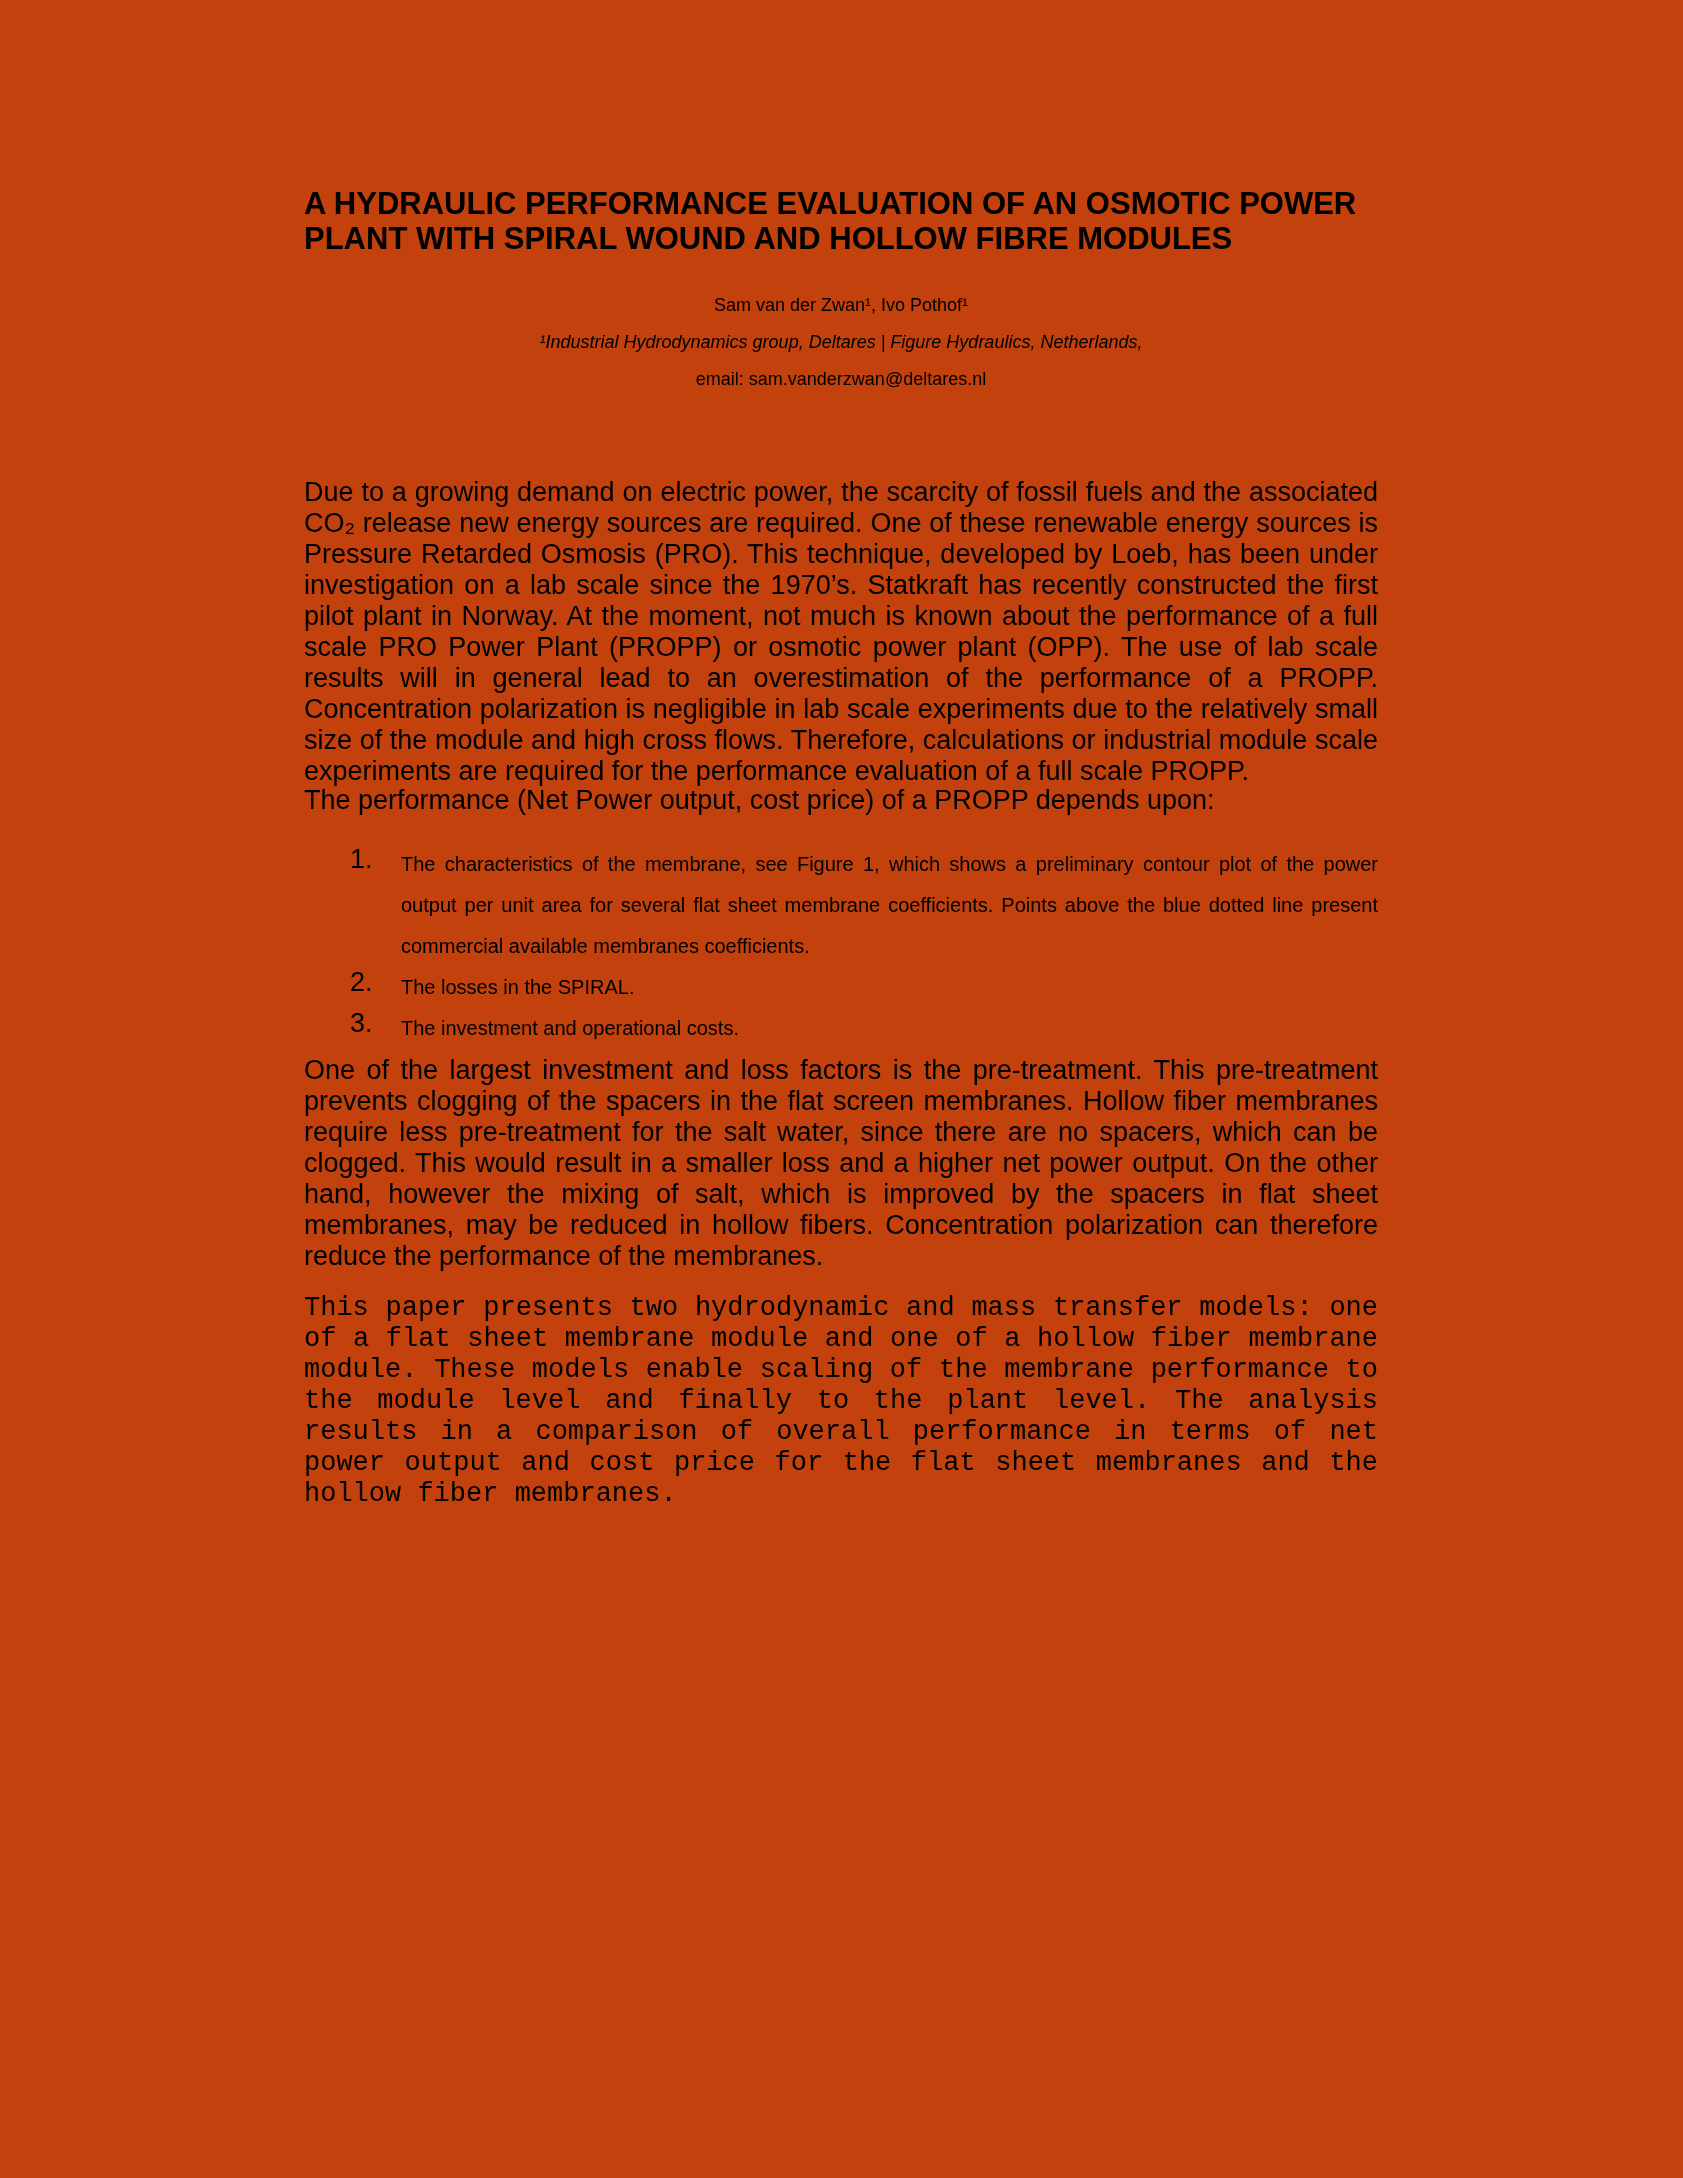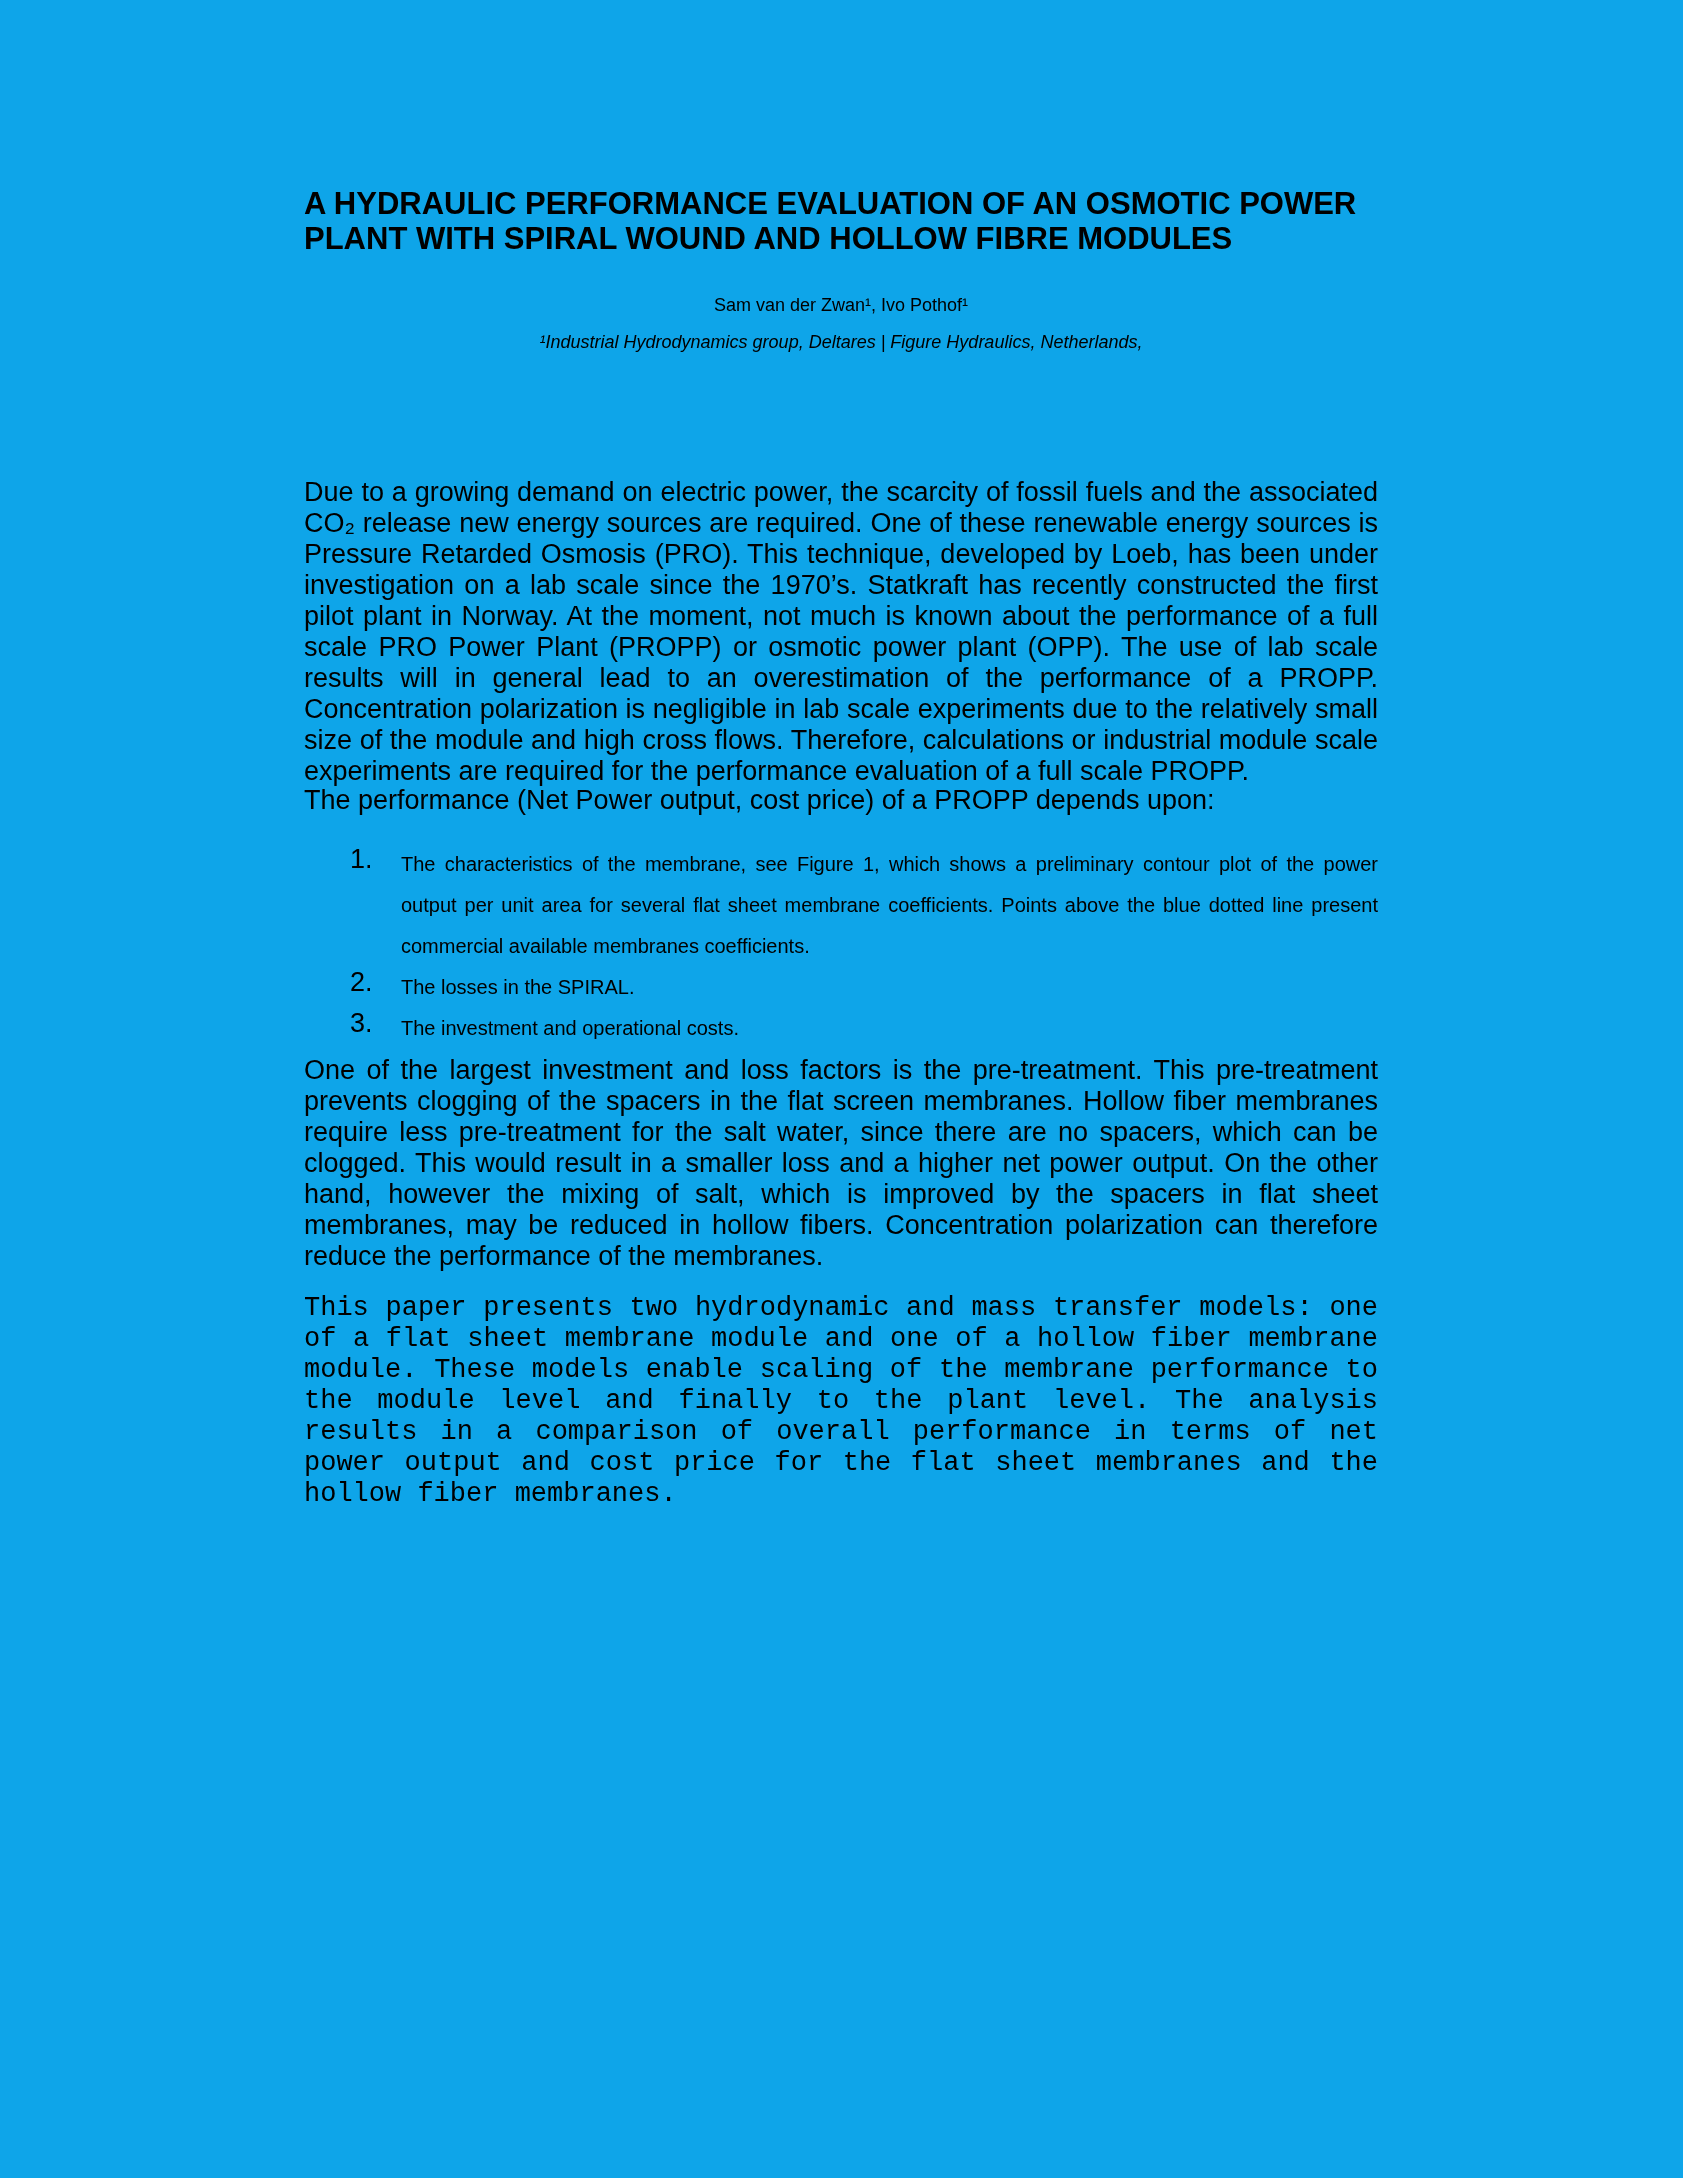--- a/index.html
+++ b/index.html
@@ -4,21 +4,21 @@
 <style>
   html, body {
     margin: 0;
     padding: 0;
     background: #ffffff;
   }
   .page {
     position: relative;
     width: 1683px;
     height: 2178px;
-    background: #0ea5e9;
+    background: #c2410c;
     color: #000000;
     font-family: "Liberation Sans", "DejaVu Sans", sans-serif;
     overflow: hidden;
   }
   .block {
     position: absolute;
     left: 304px;
     width: 1074px;
   }
   .doc-title {
@@ -69,20 +69,21 @@
 </head>
 <body>
 
 <div class="page">
 
   <div class="block doc-title">A HYDRAULIC PERFORMANCE EVALUATION OF AN OSMOTIC POWER PLANT WITH SPIRAL WOUND AND HOLLOW FIBRE MODULES</div>
 
   <div class="block header-block">
     <div class="header-line">Sam van der Zwan¹, Ivo Pothof¹</div>
     <div class="header-line italic">¹Industrial Hydrodynamics group, Deltares | Figure Hydraulics, Netherlands,</div>
+    <div class="header-line">email: sam.vanderzwan@deltares.nl</div>
   </div>
 
   <div class="block body-par par-1">Due to a growing demand on electric power, the scarcity of fossil fuels and the associated CO₂ release new energy sources are required. One of these renewable energy sources is Pressure Retarded Osmosis (PRO). This technique, developed by Loeb, has been under investigation on a lab scale since the 1970’s. Statkraft has recently constructed the first pilot plant in Norway. At the moment, not much is known about the performance of a full scale PRO Power Plant (PROPP) or osmotic power plant (OPP). The use of lab scale results will in general lead to an overestimation of the performance of a PROPP. Concentration polarization is negligible in lab scale experiments due to the relatively small size of the module and high cross flows. Therefore, calculations or industrial module scale experiments are required for the performance evaluation of a full scale PROPP.</div>
 
   <div class="block body-par list-intro">The performance (Net Power output, cost price) of a PROPP depends upon:</div>
 
   <div class="block body-par num-list">
     <div class="list-item">
       <span class="list-num">1.</span>
       <span class="list-text">The characteristics of the membrane, see Figure 1, which shows a preliminary contour plot of the power output per unit area for several flat sheet membrane coefficients. Points above the blue dotted line present commercial available membranes coefficients.</span>

